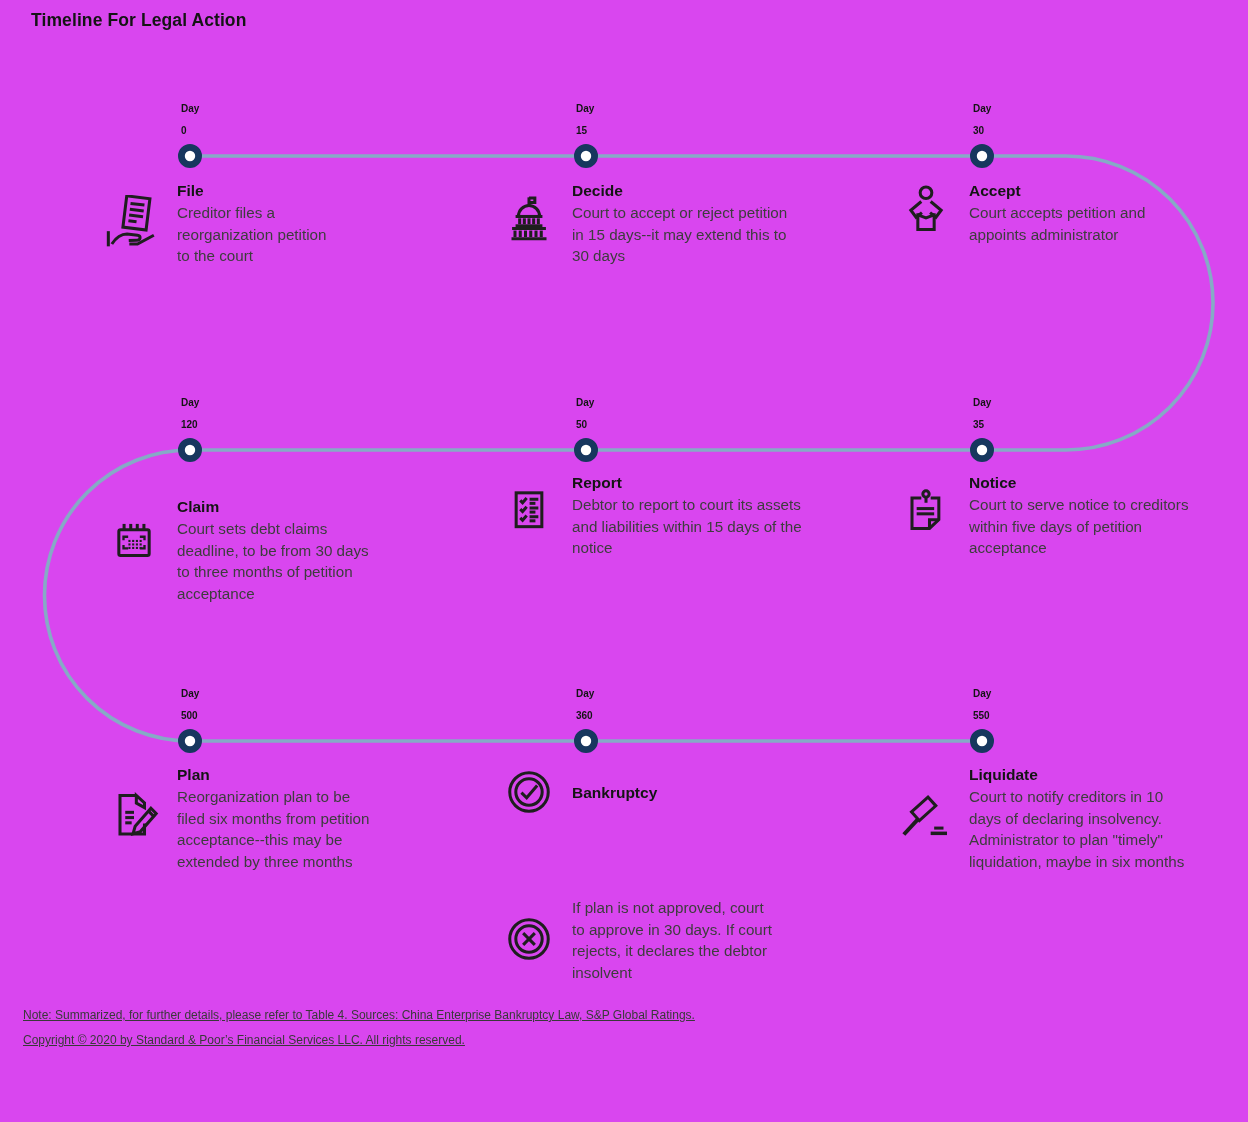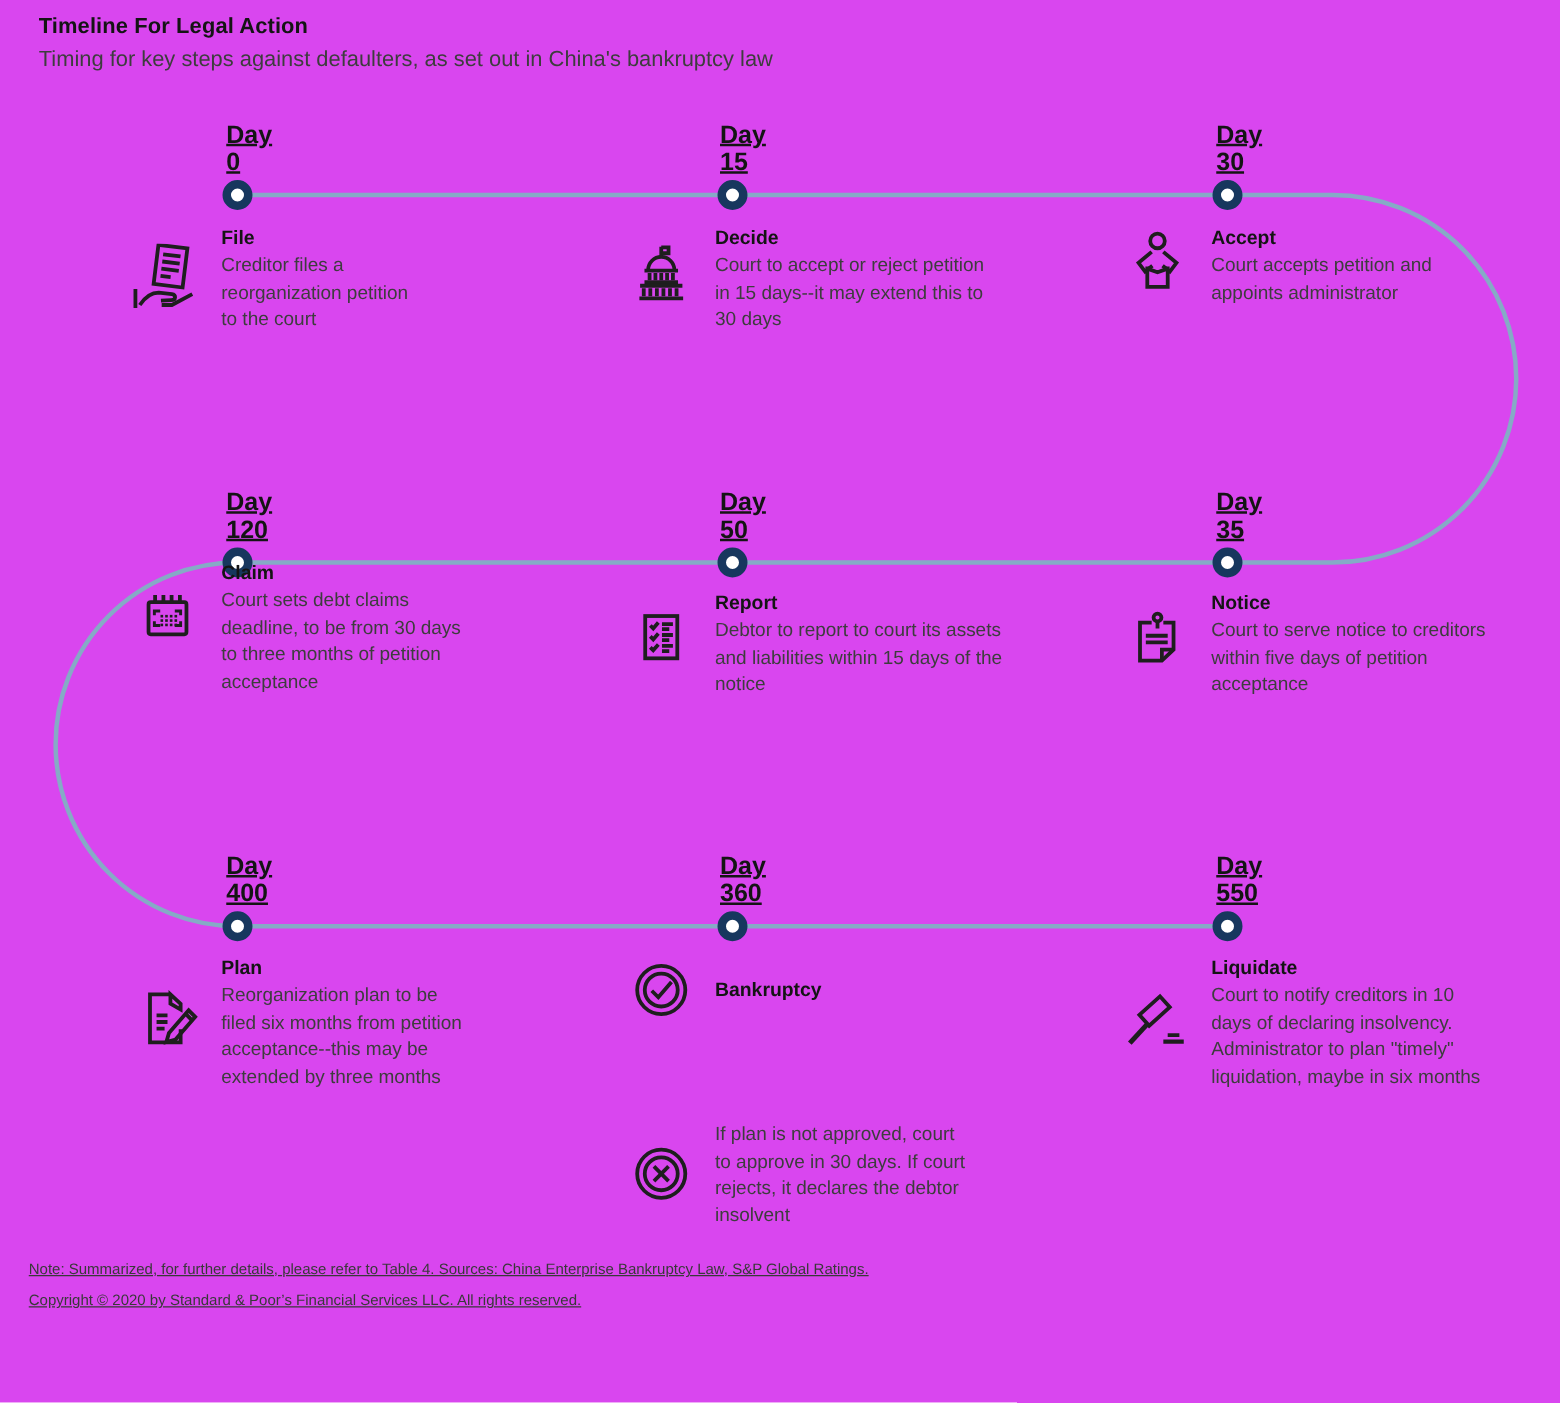--- a/index.html
+++ b/index.html
@@ -29,25 +29,24 @@
     font-size: 17.5px;
     font-weight: normal;
     color: #3d3d3d;
   }
   svg.track {
     position: absolute;
     left: 0; top: 0;
   }
   .day-label {
     position: absolute;
-    font-size: 20px;
+    font-size: 10px;
     font-weight: bold;
     line-height: 21.5px;
     color: #141414;
-    text-decoration: underline;
   }
   .step {
     position: absolute;
     display: flex;
     align-items: center;
   }
   .step .icon-box {
     width: 56px;
     min-width: 56px;
     height: 58px;
@@ -81,21 +80,20 @@
   .footer.copyright { top: 1028px; }
   .ic { stroke: #1e1e1e; stroke-width: 2.6; fill: none; stroke-linecap: butt; stroke-linejoin: miter; }
   .ic .fil { fill: #1e1e1e; stroke: none; }
 </style>
 </head>
 <body>
 
 <div class="canvas">
 
   <div class="title">Timeline For Legal Action</div>
-  <div class="subtitle">Timing for key steps against defaulters, as set out in China's bankruptcy law</div>
 
   <svg class="track" width="1248" height="1122" viewBox="0 0 1248 1122">
     <path d="M 190 156 H 1066 A 147 147 0 0 1 1066 450 H 190 A 145.5 145.5 0 0 0 190 741 H 982" fill="none" stroke-width="3.6" stroke="#86aac6"></path>
     <g fill="#ffffff" stroke-width="6.8">
       <circle cx="190" cy="156" r="8.6" stroke="#17375e"></circle>
       <circle cx="586" cy="156" r="8.6" stroke="#17375e"></circle>
       <circle cx="982" cy="156" r="8.6" stroke="#17375e"></circle>
       <circle cx="190" cy="450" r="8.6" stroke="#17375e"></circle>
       <circle cx="586" cy="450" r="8.6" stroke="#17375e"></circle>
       <circle cx="982" cy="450" r="8.6" stroke="#17375e"></circle>
@@ -124,21 +122,21 @@
   <div class="day-label" style="left:576px; top:392px">
     <div>Day</div>
     <div>50</div>
   </div>
   <div class="day-label" style="left:973px; top:392px">
     <div>Day</div>
     <div>35</div>
   </div>
   <div class="day-label" style="left:181px; top:683px">
     <div>Day</div>
-    <div>400</div>
+    <div>500</div>
   </div>
   <div class="day-label" style="left:576px; top:683px">
     <div>Day</div>
     <div>360</div>
   </div>
   <div class="day-label" style="left:973px; top:683px">
     <div>Day</div>
     <div>550</div>
   </div>
 
@@ -207,21 +205,21 @@
         <path d="M17 26.5 l7 2.5 7 -2.5"></path>
       </g>
         </svg>
     </div>
     <div class="text" style="width:200px">
       <div class="step-title">Accept</div>
       <div class="step-desc">Court accepts petition and appoints administrator</div>
     </div>
   </div>
 
-  <div class="step" style="left:106px; top:448px">
+  <div class="step" style="left:106px; top:496px">
     <div class="icon-box">
       <svg width="56" height="56" viewBox="0 0 48 48">
           <g class="ic">
         <rect x="11" y="7.5" width="26" height="22" rx="1.5"></rect>
         <line x1="15.5" y1="2.5" x2="15.5" y2="8"></line>
             <line x1="21.2" y1="2.5" x2="21.2" y2="8"></line>
         <line x1="26.8" y1="2.5" x2="26.8" y2="8"></line>
             <line x1="32.5" y1="2.5" x2="32.5" y2="8"></line>
         <path d="M19 13.5 h-4 v3" stroke-width="2"></path>
         <path d="M29 13.5 h4 v3" stroke-width="2"></path>

